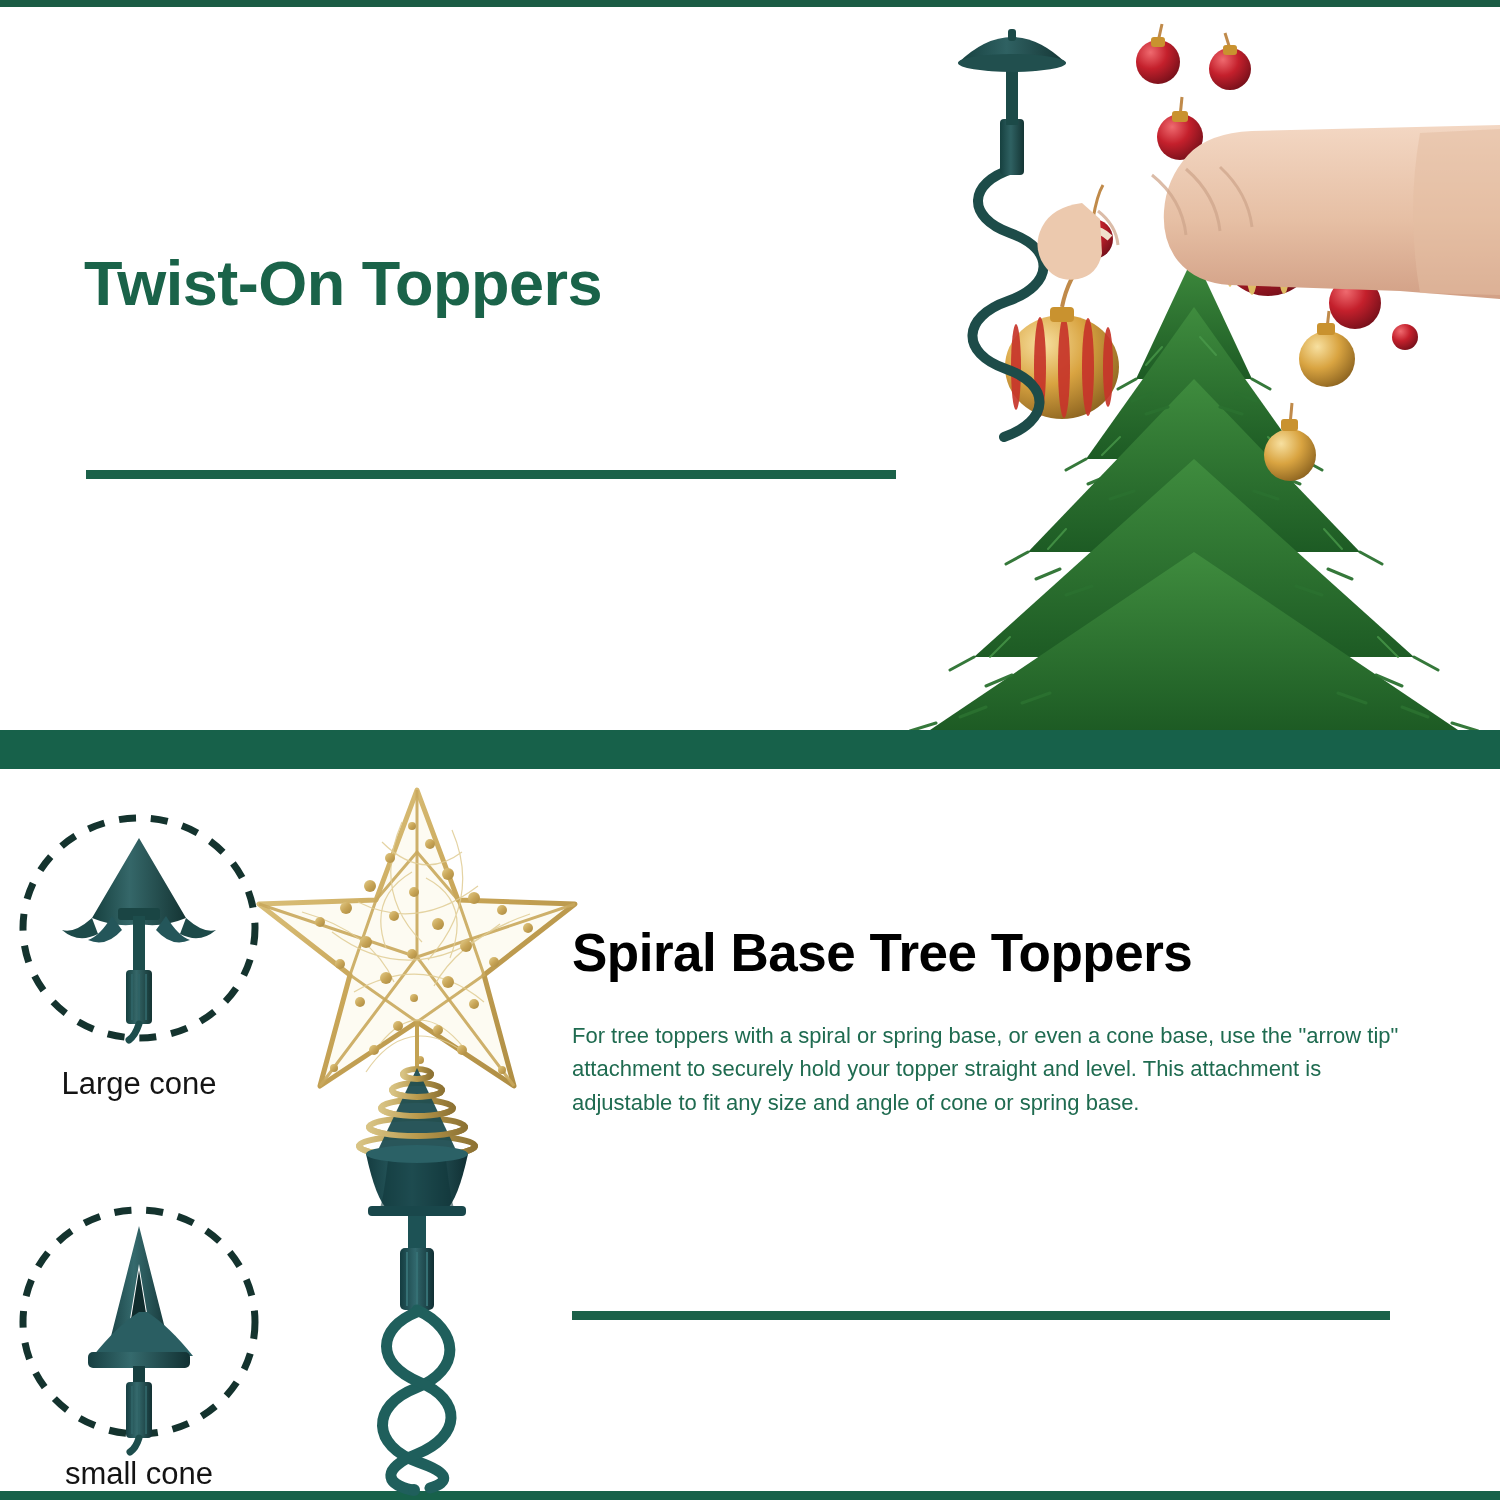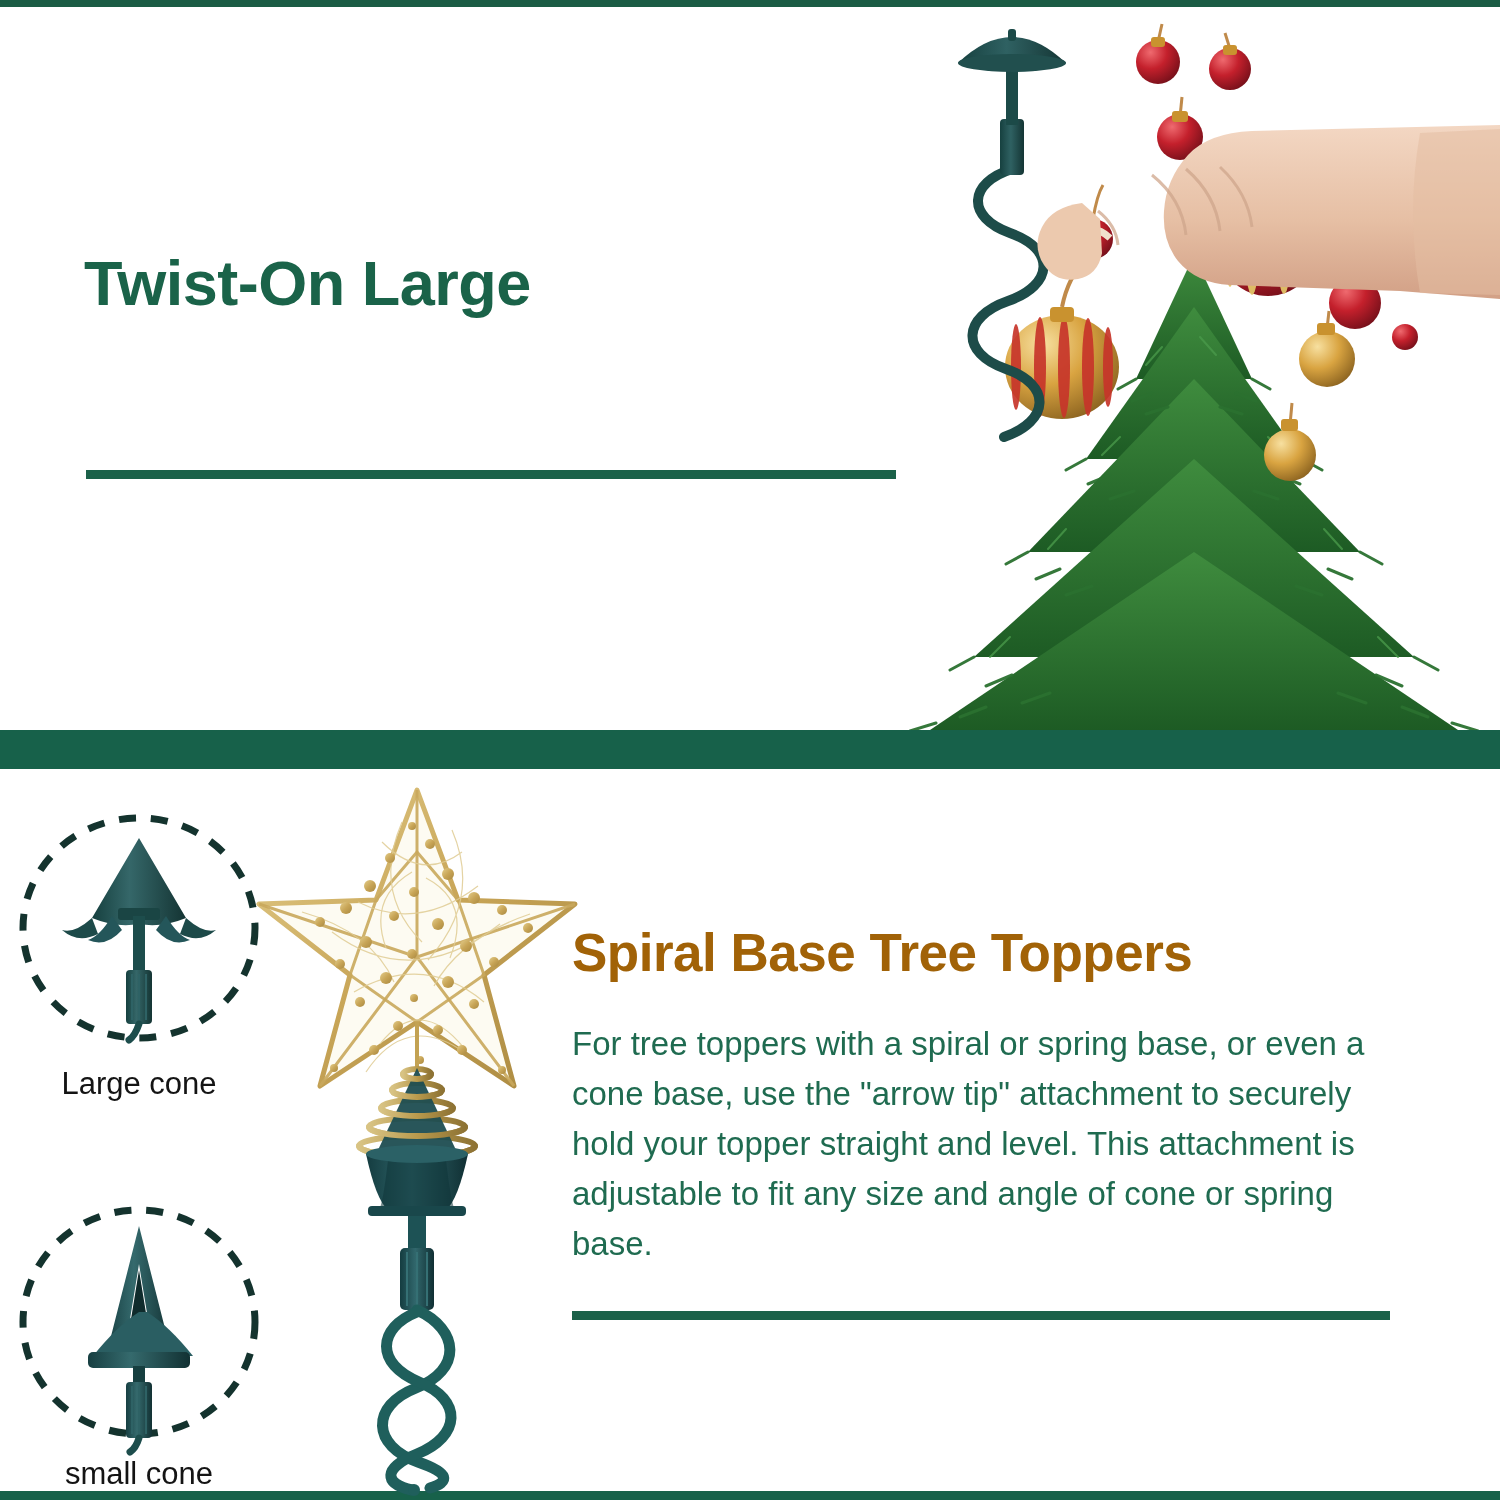--- a/index.html
+++ b/index.html
@@ -86,28 +86,28 @@
   .panel-bottom-text {
     position: absolute;
     left: 572px;
     top: 925px;
     width: 830px;
   }
   .headline2 {
     margin: 0;
     font-size: 53px;
     font-weight: bold;
-    color: #a16207;
+    color: #000000;
     letter-spacing: -0.5px;
     line-height: 1.05;
   }
   .bodycopy {
     margin: 0;
     padding-top: 38px;
-    font-size: 33px;
+    font-size: 22px;
     line-height: 1.52;
     color: #1f6b50;
     font-weight: normal;
   }
   .rule-bottom {
     position: absolute;
     left: 572px;
     top: 1311px;
     width: 818px;
     height: 9px;
@@ -149,21 +149,21 @@
 </head>
 <body>
 
 <div class="page">
 
   <div class="bar-top"></div>
   <div class="bar-middle"></div>
   <div class="bar-bottom"></div>
 
   <div class="panel-top-text">
-    <h1 class="headline">Twist-On Large</h1>
+    <h1 class="headline">Twist-On Toppers</h1>
   </div>
   <div class="rule-top"></div>
 
   <div class="photo-top">
     <svg width="600" height="723" viewBox="0 0 600 723">
       <defs>
         <linearGradient id="skinG" x1="0" y1="0" x2="0" y2="1">
           <stop offset="0%" stop-color="#f3d7c3"></stop>
           <stop offset="55%" stop-color="#e6bfa4"></stop>
           <stop offset="100%" stop-color="#d2a086"></stop>

